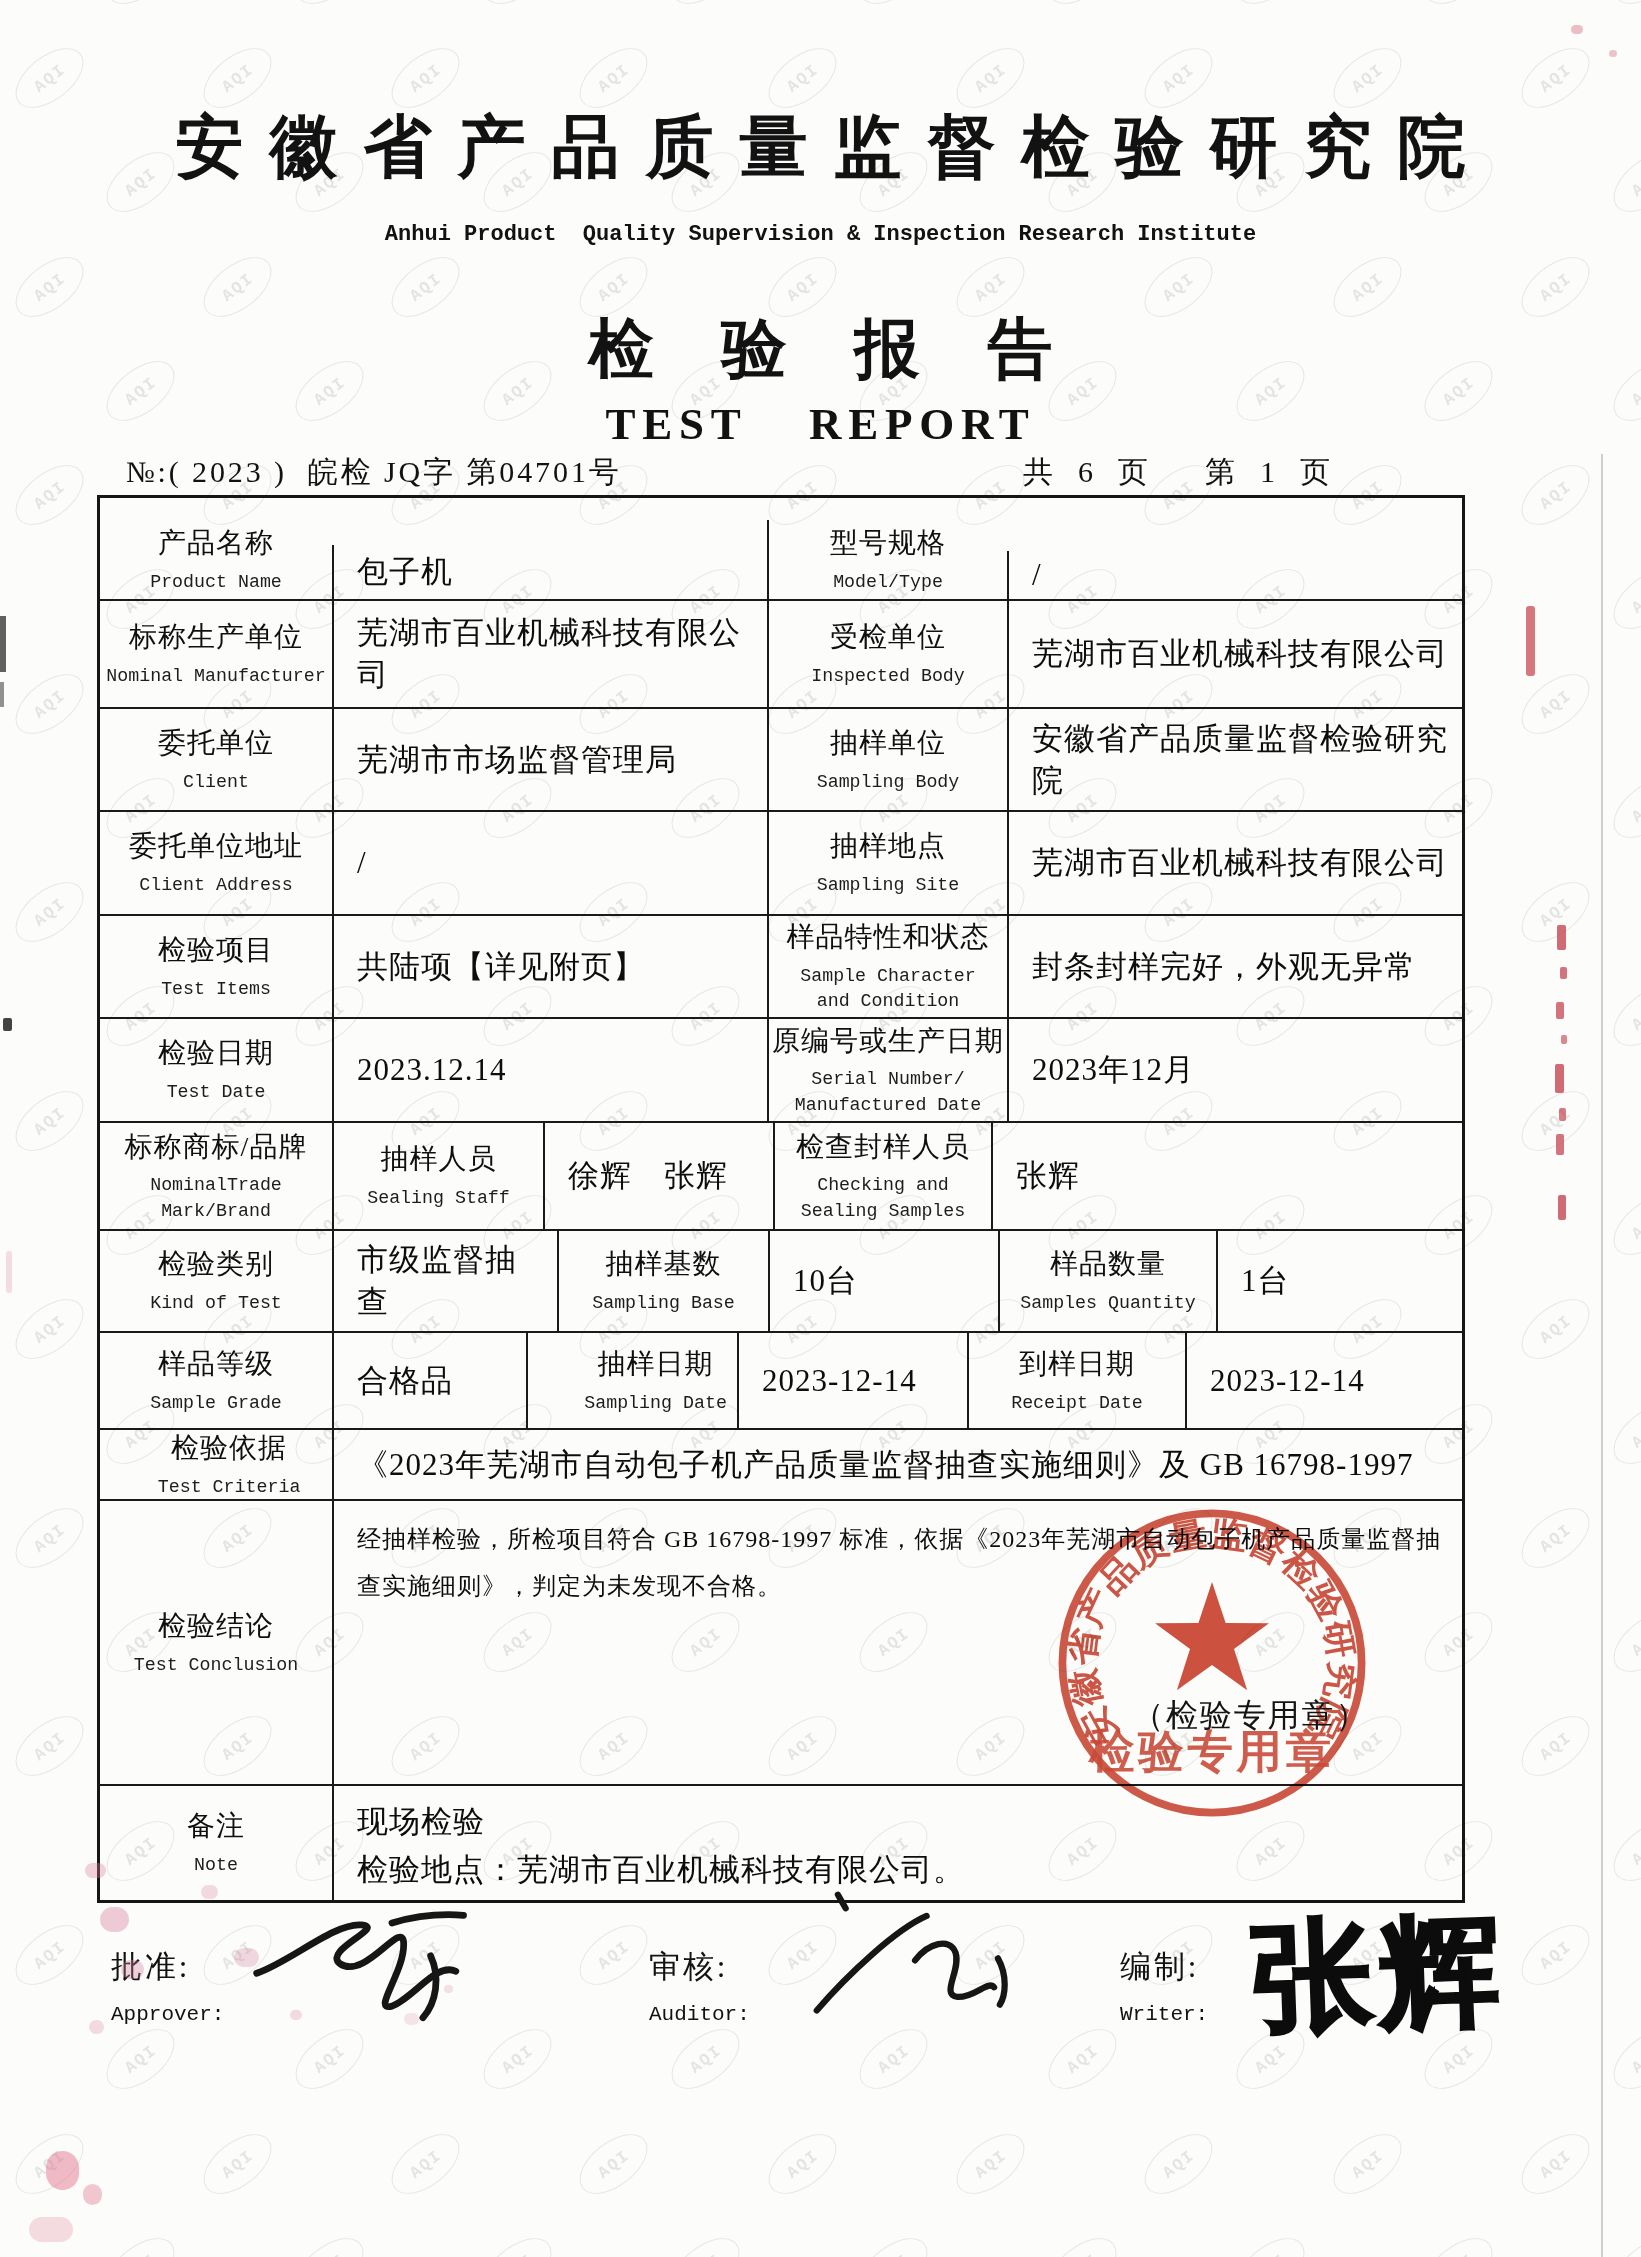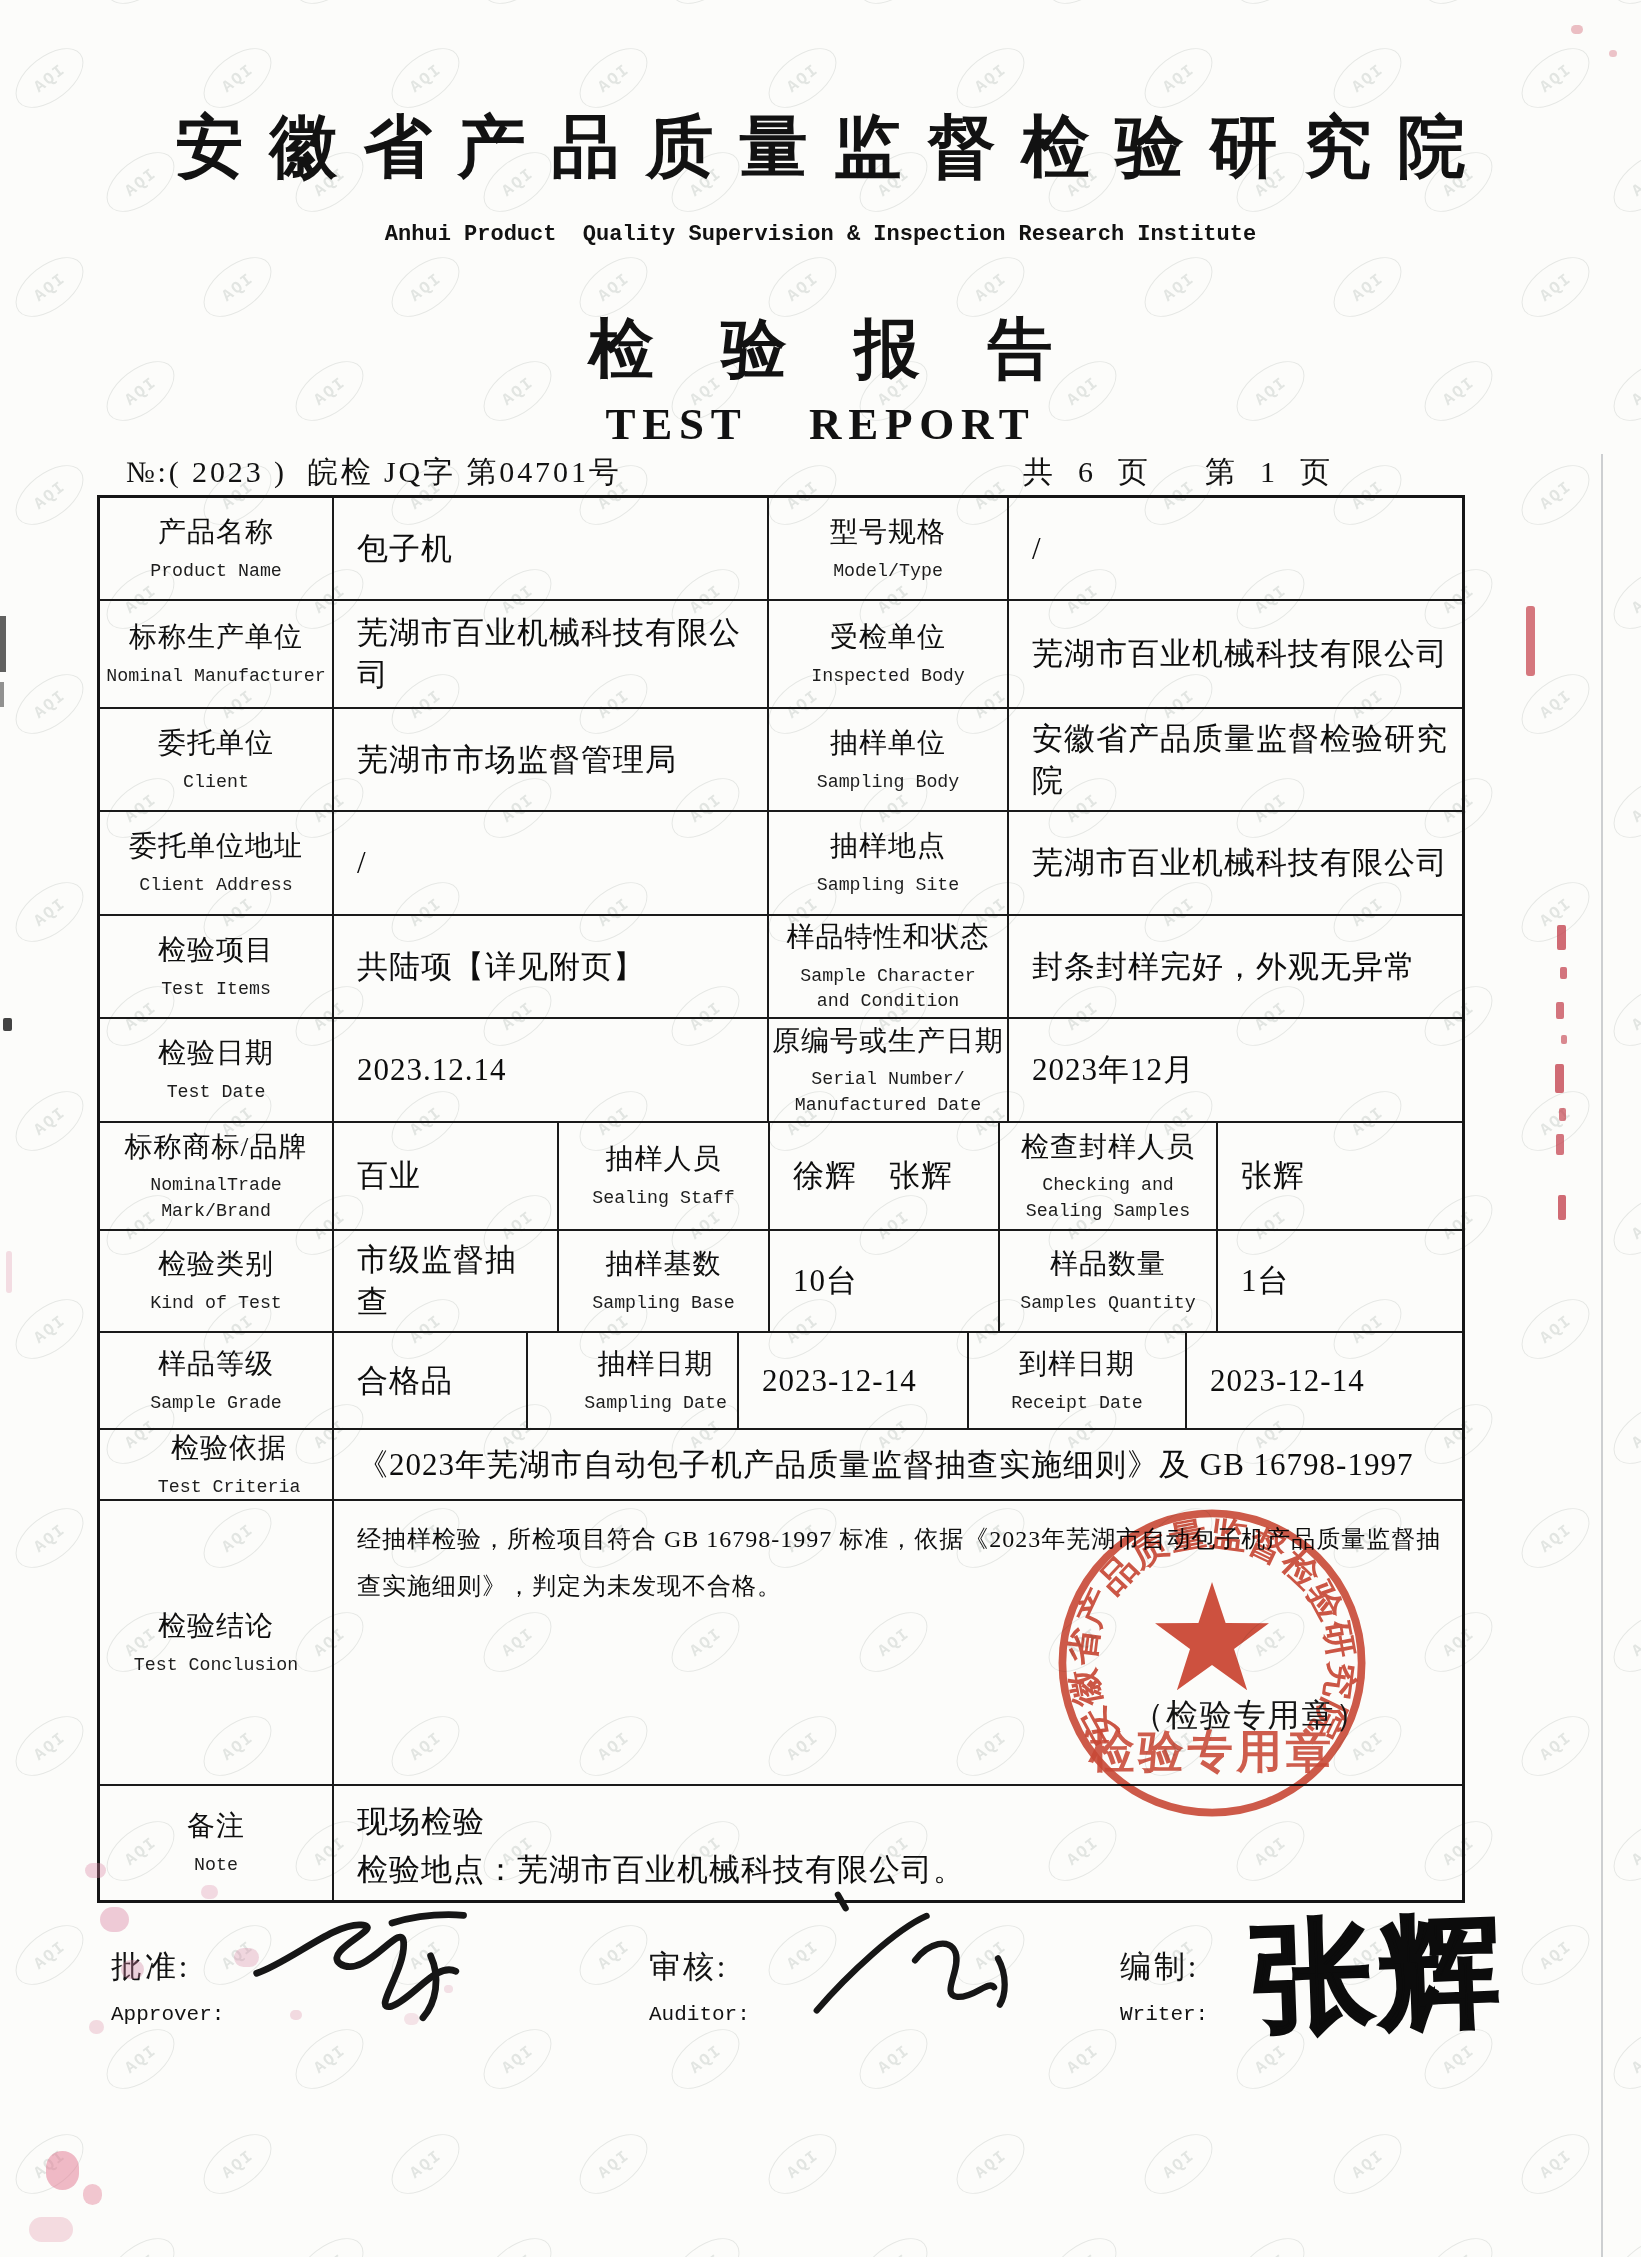--- a/index.html
+++ b/index.html
@@ -24,21 +24,21 @@
   .title-zh{position:absolute;top:305px;left:0;width:100%;text-align:center;
           font-size:65px;font-weight:700;letter-spacing:68px;text-indent:68px;white-space:nowrap;}
   .title-en{position:absolute;top:398px;left:0;width:100%;text-align:center;
           font-size:45px;font-weight:700;letter-spacing:6.8px;word-spacing:44px;white-space:pre;}
   .report-no{position:absolute;top:452px;left:126px;font-size:30px;letter-spacing:2.9px;white-space:pre;}
   .page-count{position:absolute;top:452px;left:1023px;font-size:30px;letter-spacing:8.7px;white-space:pre;}
   
   .rtable{position:absolute;left:97px;top:495px;width:1368px;border:3.9px solid #161616;
           box-sizing:border-box;background:transparent;z-index:1;}
   .trow{display:flex;border-top:2.9px solid #1a1a1a;box-sizing:border-box;}
-  .trow:first-child{border-top:none;}
+  .trow:first-child{border-top:none;align-items:flex-end;}
   .cell{border-left:2.9px solid #1a1a1a;box-sizing:border-box;flex:0 0 auto;overflow:hidden;}
   .cell:first-child{border-left:none;}
   .cell.grow{flex:1 1 auto;}
   .label{display:flex;flex-direction:column;align-items:center;justify-content:center;
          gap:7.7px;text-align:center;padding:3.9px 1.9px;}
   .label .zh{font-size:28px;letter-spacing:1px;color:#0f0f0f;}
   .label .en{font-size:18.3px;font-family:var(--mono);color:#1d1d1d;white-space:pre-line;line-height:1.4;}
   .value{display:flex;align-items:center;padding:5.8px 9.7px 5.8px 23px;font-size:31px;
          color:#0d0d0d;letter-spacing:1px;}
   .value.top{align-items:flex-start;padding-top:15.4px;padding-right:13.5px;line-height:1.95;font-size:24px;}
@@ -382,23 +382,20 @@
         <div class="cell value grow">
           <span>2023年12月</span>
         </div>
       </div>
       <div class="trow" style="height: 108px;">
         <div class="cell label" style="width: 232px;">
           <div class="zh">标称商标/品牌</div>
           <div class="en">NominalTrade
 Mark/Brand</div>
         </div>
-        <div class="cell value" style="width: 225px;">
-          <span>百业</span>
-        </div>
         <div class="cell label" style="width: 211px;">
           <div class="zh">抽样人员</div>
           <div class="en">Sealing Staff</div>
         </div>
         <div class="cell value" style="width: 230px;">
           <span>徐辉　张辉</span>
         </div>
         <div class="cell label" style="width: 218px;">
           <div class="zh">检查封样人员</div>
           <div class="en">Checking and

